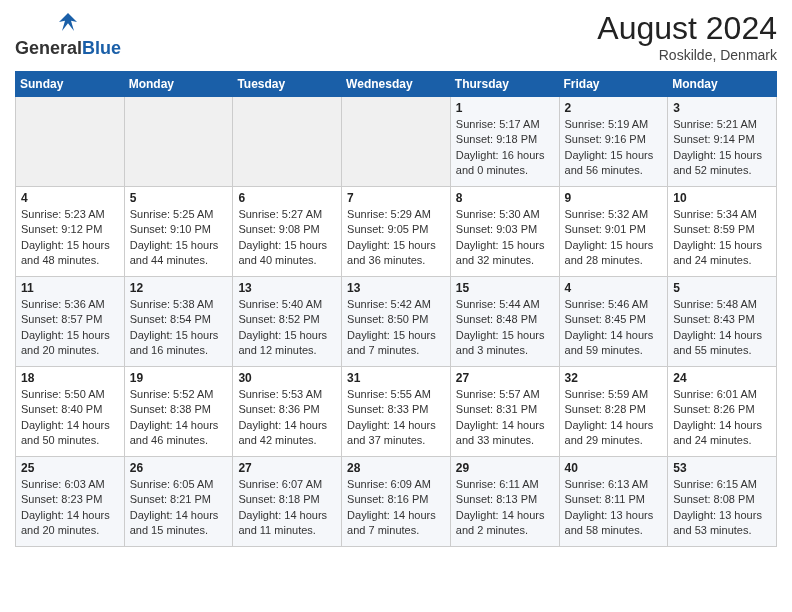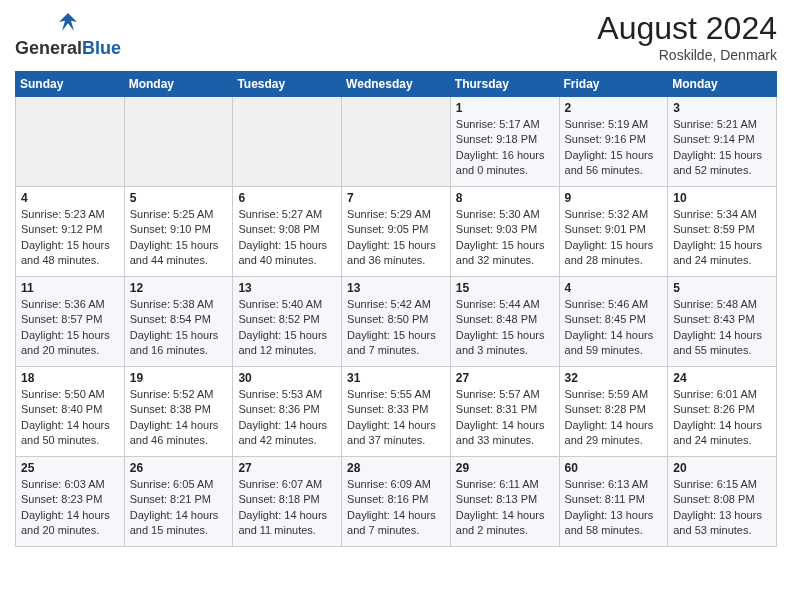--- a/index.html
+++ b/index.html
@@ -239,22 +239,22 @@
         </td>
         <td>
           <span class="day-number">28</span>
           <div class="day-info">Sunrise: 6:09 AM<br>Sunset: 8:16 PM<br>Daylight: 14 hours<br>and 7 minutes.</div>
         </td>
         <td>
           <span class="day-number">29</span>
           <div class="day-info">Sunrise: 6:11 AM<br>Sunset: 8:13 PM<br>Daylight: 14 hours<br>and 2 minutes.</div>
         </td>
         <td>
-          <span class="day-number">60</span>
+          <span class="day-number">40</span>
           <div class="day-info">Sunrise: 6:13 AM<br>Sunset: 8:11 PM<br>Daylight: 13 hours<br>and 58 minutes.</div>
         </td>
         <td>
-          <span class="day-number">20</span>
+          <span class="day-number">53</span>
           <div class="day-info">Sunrise: 6:15 AM<br>Sunset: 8:08 PM<br>Daylight: 13 hours<br>and 53 minutes.</div>
         </td>
       </tr>
     </tbody>
 </table>
 
 </body></html>

